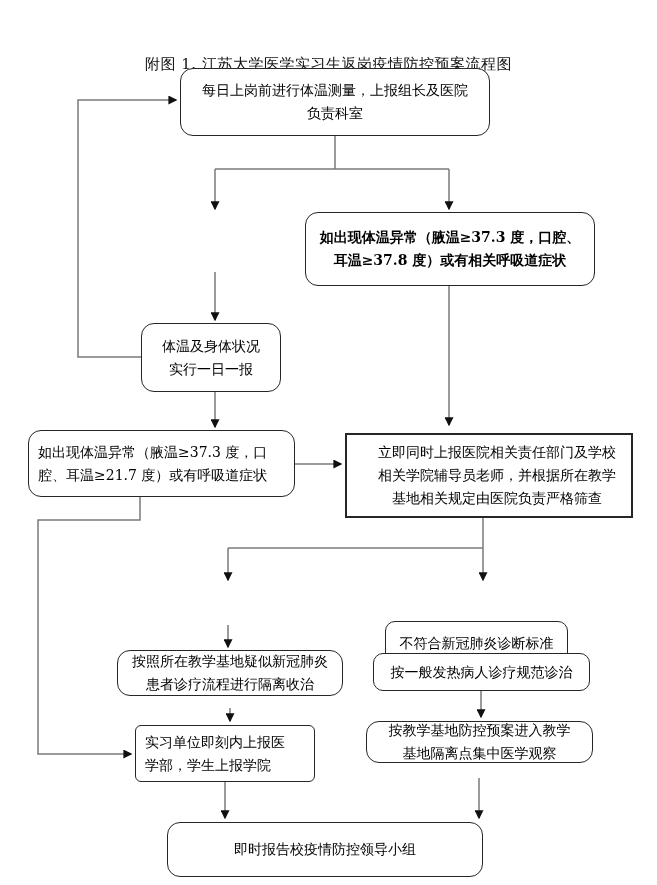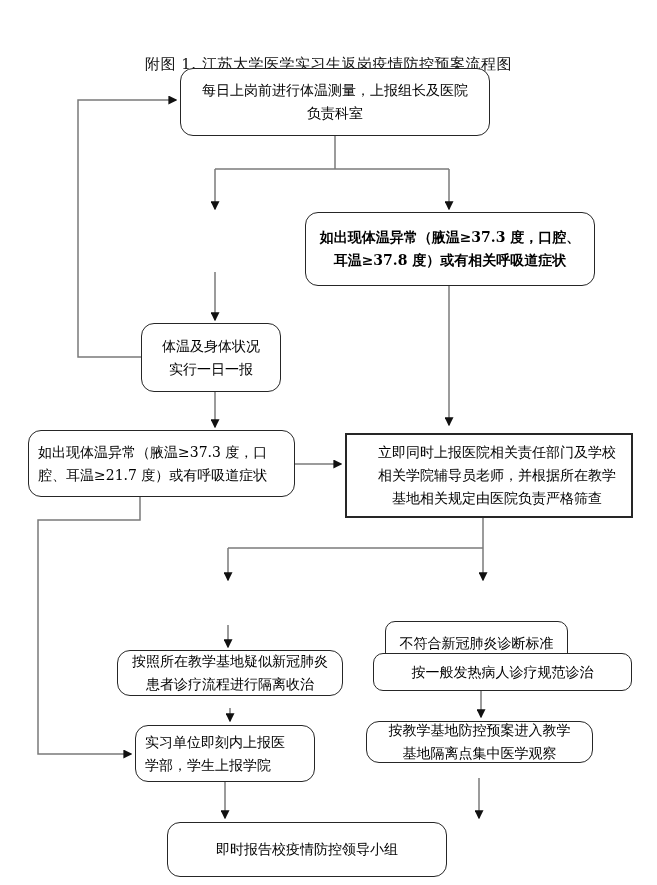--- a/index.html
+++ b/index.html
@@ -80,23 +80,23 @@
   <div class="node sharp" style="left: 345px; top: 433px; width: 288px; height: 85px; border-color: rgb(38, 38, 38); padding-left: 25px;">立即同时上报医院相关责任部门及学校
 相关学院辅导员老师，并根据所在教学
 基地相关规定由医院负责严格筛查</div>
 
 
   <div class="node small" style="left: 385px; top: 583px; width: 183px; height: 44px; border-color: rgb(38, 38, 38); margin-top: 38px;">不符合新冠肺炎诊断标准</div>
 
   <div class="node" style="left: 117px; top: 650px; width: 226px; height: 46px; border-color: rgb(38, 38, 38);">按照所在教学基地疑似新冠肺炎
 患者诊疗流程进行隔离收治</div>
 
-  <div class="node small" style="left: 373px; top: 653px; width: 259px; height: 38px; border-color: rgb(38, 38, 38);">按一般发热病人诊疗规范诊治</div>
+  <div class="node small" style="left: 373px; top: 653px; width: 217px; height: 38px; border-color: rgb(38, 38, 38);">按一般发热病人诊疗规范诊治</div>
 
-  <div class="node leftalign" style="left: 135px; top: 725px; width: 180px; height: 57px; border-color: rgb(38, 38, 38);">实习单位即刻内上报医
+  <div class="node leftalign" style="left: 135px; top: 725px; width: 180px; height: 57px; border-color: rgb(38, 38, 38); border-radius: 6px;">实习单位即刻内上报医
 学部，学生上报学院</div>
 
   <div class="node" style="left: 366px; top: 721px; width: 227px; height: 42px; border-color: rgb(38, 38, 38);">按教学基地防控预案进入教学
 基地隔离点集中医学观察</div>
 
-  <div class="node" style="left: 167px; top: 822px; width: 280px; height: 55px; border-color: rgb(38, 38, 38);">即时报告校疫情防控领导小组</div>
+  <div class="node" style="left: 167px; top: 822px; width: 316px; height: 55px; border-color: rgb(38, 38, 38);">即时报告校疫情防控领导小组</div>
 
 </div>
 
 </body></html>

